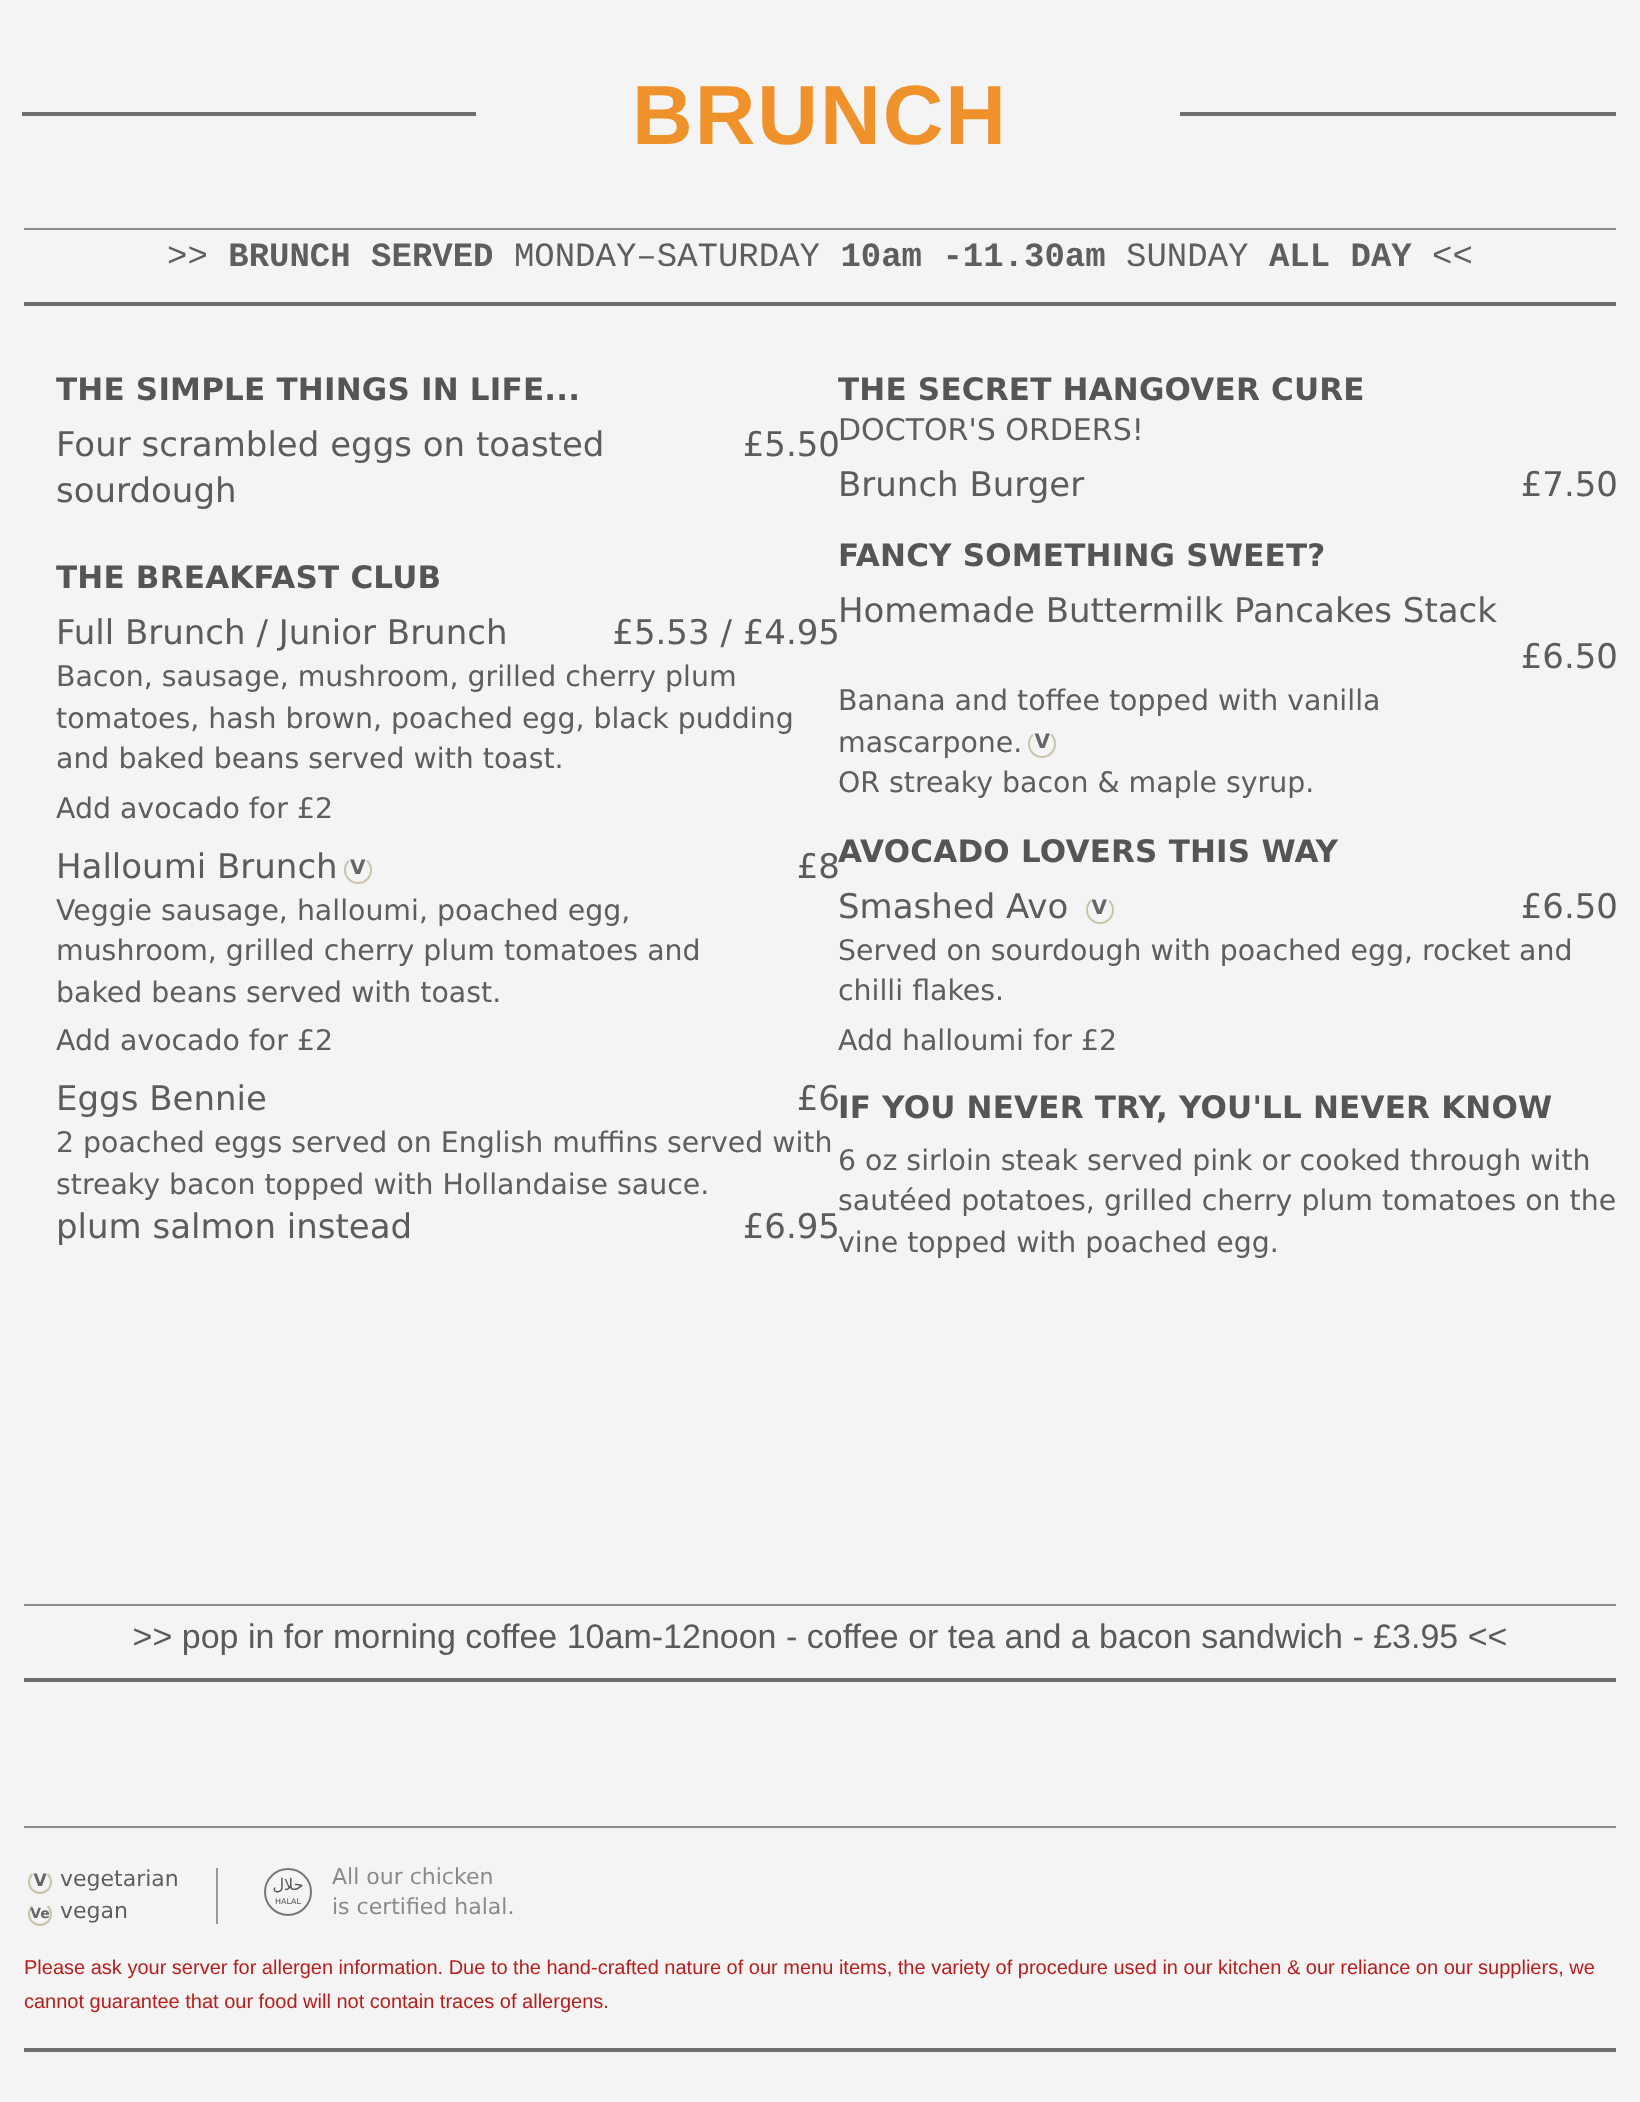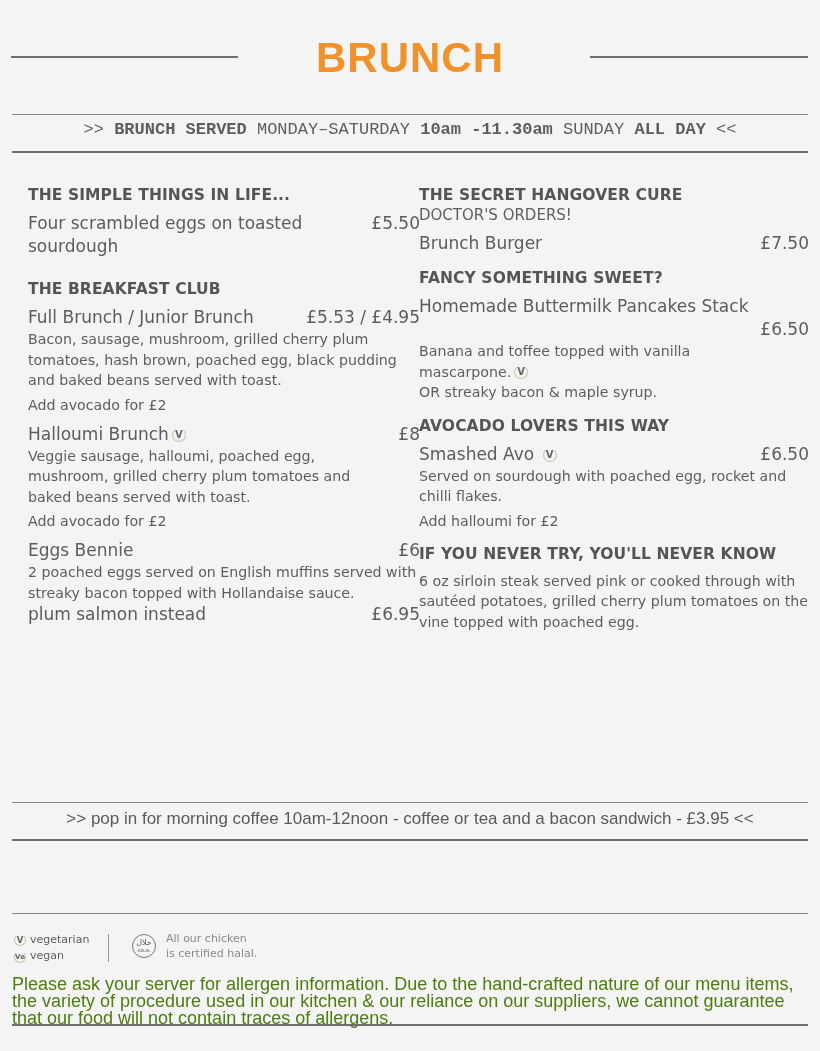--- a/index.html
+++ b/index.html
@@ -23,21 +23,21 @@
     .desc { font-size: 14.2px; line-height: 20.5px; color: #5e5e5e; }
     .addon { font-size: 14.2px; line-height: 20px; color: #5e5e5e; margin-top: 4px; }
     .vicon { display: inline-block; width: 14px; height: 14px; border-radius: 50%; border: 1.3px solid #c9c3a8; border-top-color: transparent; font-size: 10px; font-weight: bold; color: #666; text-align: center; line-height: 12px; vertical-align: 2px; margin-left: 3px; }
     .section { margin-bottom: 14px; }
     .coffee { position: absolute; top: 809px; left: 12px; width: 796px; text-align: center; font-family: "Liberation Sans", sans-serif; font-size: 17px; color: #5a5a5a; white-space: nowrap; }
     .legend { position: absolute; top: 932px; left: 14px; font-size: 11px; color: #5e5e5e; line-height: 16px; }
     .legend .vicon { width: 12px; height: 12px; font-size: 8.5px; line-height: 10px; margin-left: 0; margin-right: 4px; vertical-align: 0; }
     .legend-divider { position: absolute; top: 934px; left: 108px; width: 1px; height: 28px; background: #9a9a9a; }
     .halal-icon { position: absolute; top: 934px; left: 132px; width: 24px; height: 24px; border-radius: 50%; border: 1.2px solid #777; font-size: 7px; text-align: center; color: #555; line-height: 10px; padding-top: 3px; }
     .halal-text { position: absolute; top: 931px; left: 166px; font-size: 11px; line-height: 15px; color: #8a8a8a; }
-    .allergen { position: absolute; top: 976px; left: 12px; width: 790px; font-size: 18px; line-height: 17px; color: #4d7c0f; font-family: "Liberation Sans", sans-serif; }
+    .allergen { position: absolute; top: 976px; left: 12px; width: 790px; font-size: 10px; line-height: 17px; color: #b91c1c; font-family: "Liberation Sans", sans-serif; }
   </style>
 </head>
 <body>
 
 <div class="rule" style="top:56px;left:11px;width:227px;"></div>
 <div class="rule" style="top:56px;left:590px;width:218px;"></div>
 <h1 class="title">BRUNCH</h1>
 
 <div class="rule thin" style="top:114px;left:12px;width:796px;"></div>
 <div class="served">

